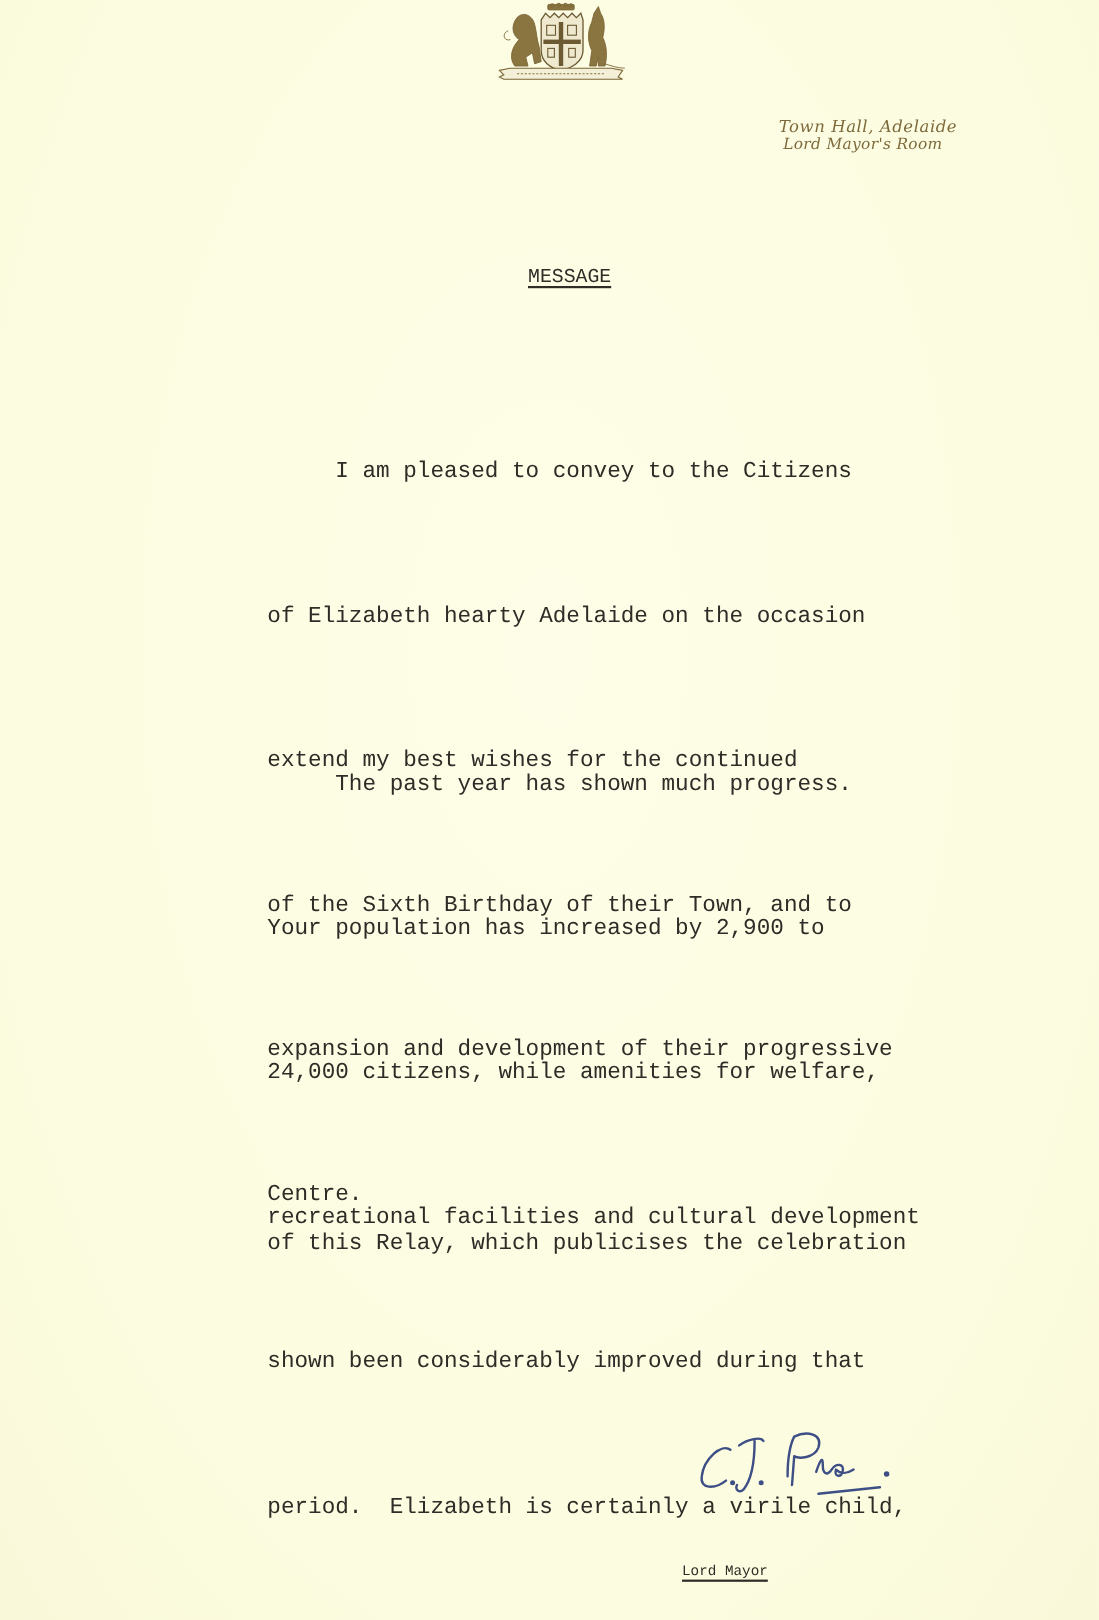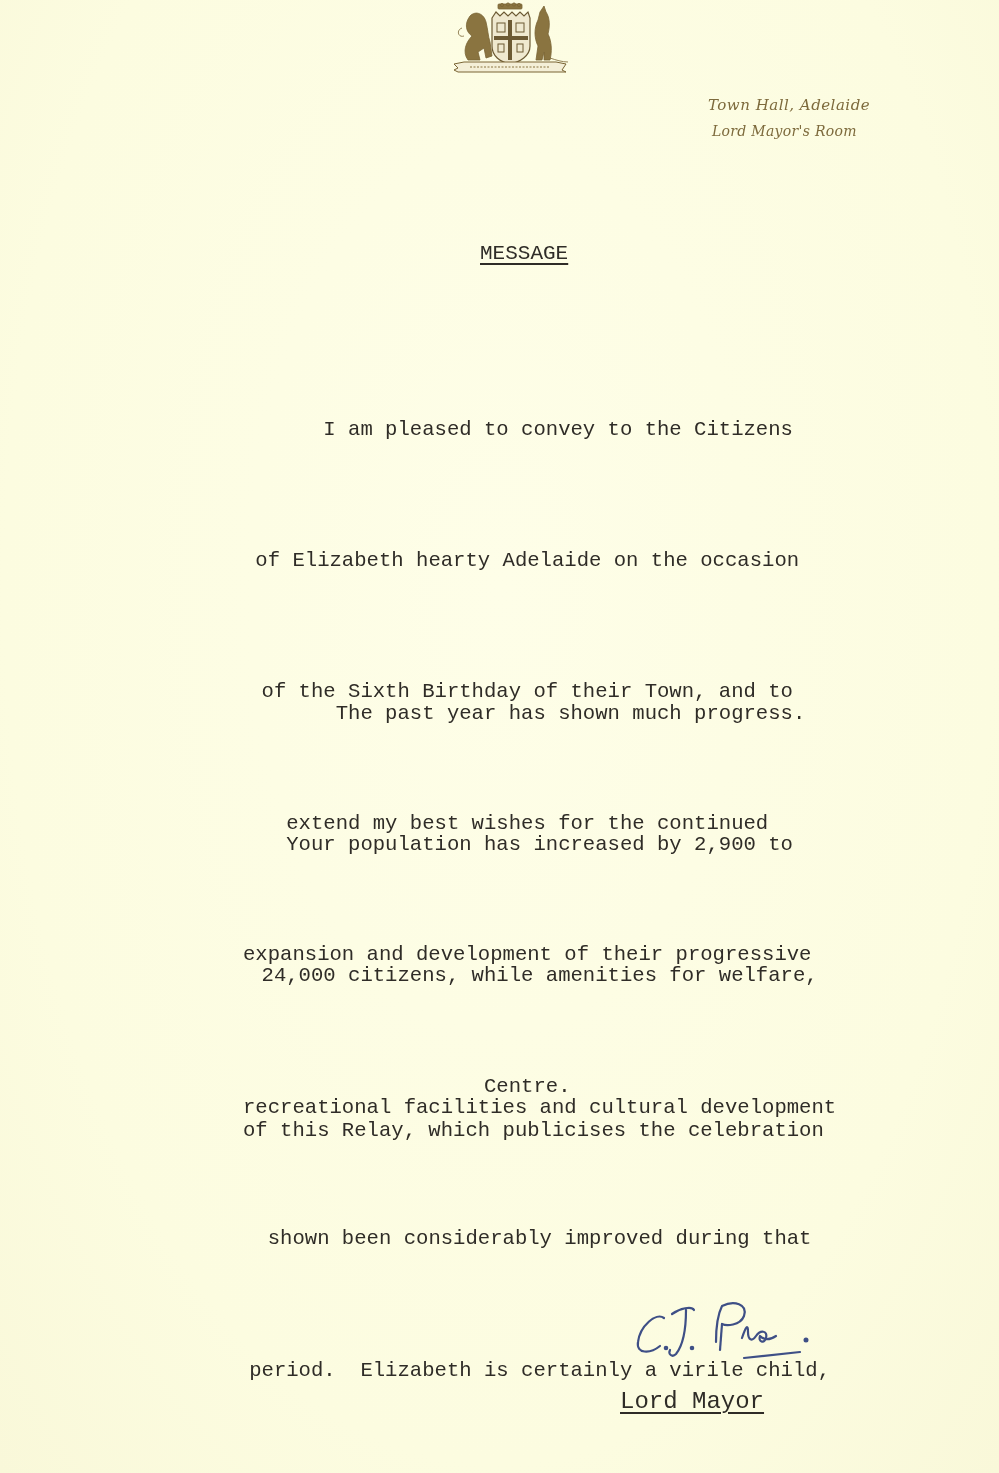--- a/index.html
+++ b/index.html
@@ -33,60 +33,59 @@
     position: absolute;
     left: 690px;
     top: 88px;
     width: 240px;
     font-family: "DejaVu Serif", serif;
     font-style: italic;
     color: #7d6a3c;
     font-size: 15px;
     line-height: 30px;
   }
-  .letterhead .line1 { position: absolute; left: 18px; top: 2px; white-space: nowrap; letter-spacing: 0.5px; }
+  .letterhead .line1 { position: absolute; left: 18px; top: 12px; white-space: nowrap; letter-spacing: 0.5px; }
   .letterhead .line2 { position: absolute; left: 22px; top: 28px; white-space: nowrap; font-size: 14px; letter-spacing: 0.3px; }
 
   .title {
     position: absolute;
     left: 480px;
     top: 242px;
-    font-size: 21px;
+    font-size: 18px;
     letter-spacing: 0px;
     text-decoration: underline;
     text-decoration-thickness: 2px;
     text-underline-offset: 4px;
     color: #2f2c27;
   }
   .para {
     position: absolute;
     left: 243px;
     font-size: 20.6px;
     line-height: 43.8px;
     white-space: pre;
     color: #2f2c27;
-    text-align: center;
   }
   .para .ln { display: block; height: 43.8px; }
   .p1 { top: 320px; }
   .p2 { top: 604px; }
   .p3 { top: 1021px; }
 
   .signature {
     position: absolute;
     left: 630px;
     top: 1296px;
     width: 190px;
     height: 80px;
   }
   .signoff {
     position: absolute;
     left: 620px;
-    top: 1388px;
-    font-size: 24px;
+    top: 1421px;
+    font-size: 13px;
     text-decoration: underline;
     text-decoration-thickness: 2px;
     text-underline-offset: 4px;
     color: #2f2c27;
   }
 </style>
 </head>
 <body>
 
 <div class="page">
@@ -124,22 +123,22 @@
   <div class="letterhead">
     <span class="line1">Town Hall, Adelaide</span>
     <span class="line2">Lord Mayor's Room</span>
   </div>
 
   <div class="title">MESSAGE</div>
 
   <div class="para p1">
     <span class="ln">     I am pleased to convey to the Citizens</span>
     <span class="ln">of Elizabeth hearty Adelaide on the occasion</span>
+    <span class="ln">extend my best wishes for the continued</span>
     <span class="ln">of the Sixth Birthday of their Town, and to</span>
-    <span class="ln">extend my best wishes for the continued</span>
     <span class="ln">expansion and development of their progressive</span>
     <span class="ln">Centre.</span>
   </div>
 
   <div class="para p2">
     <span class="ln">     The past year has shown much progress.</span>
     <span class="ln">Your population has increased by 2,900 to</span>
     <span class="ln">24,000 citizens, while amenities for welfare,</span>
     <span class="ln">recreational facilities and cultural development</span>
     <span class="ln">shown been considerably improved during that</span>

